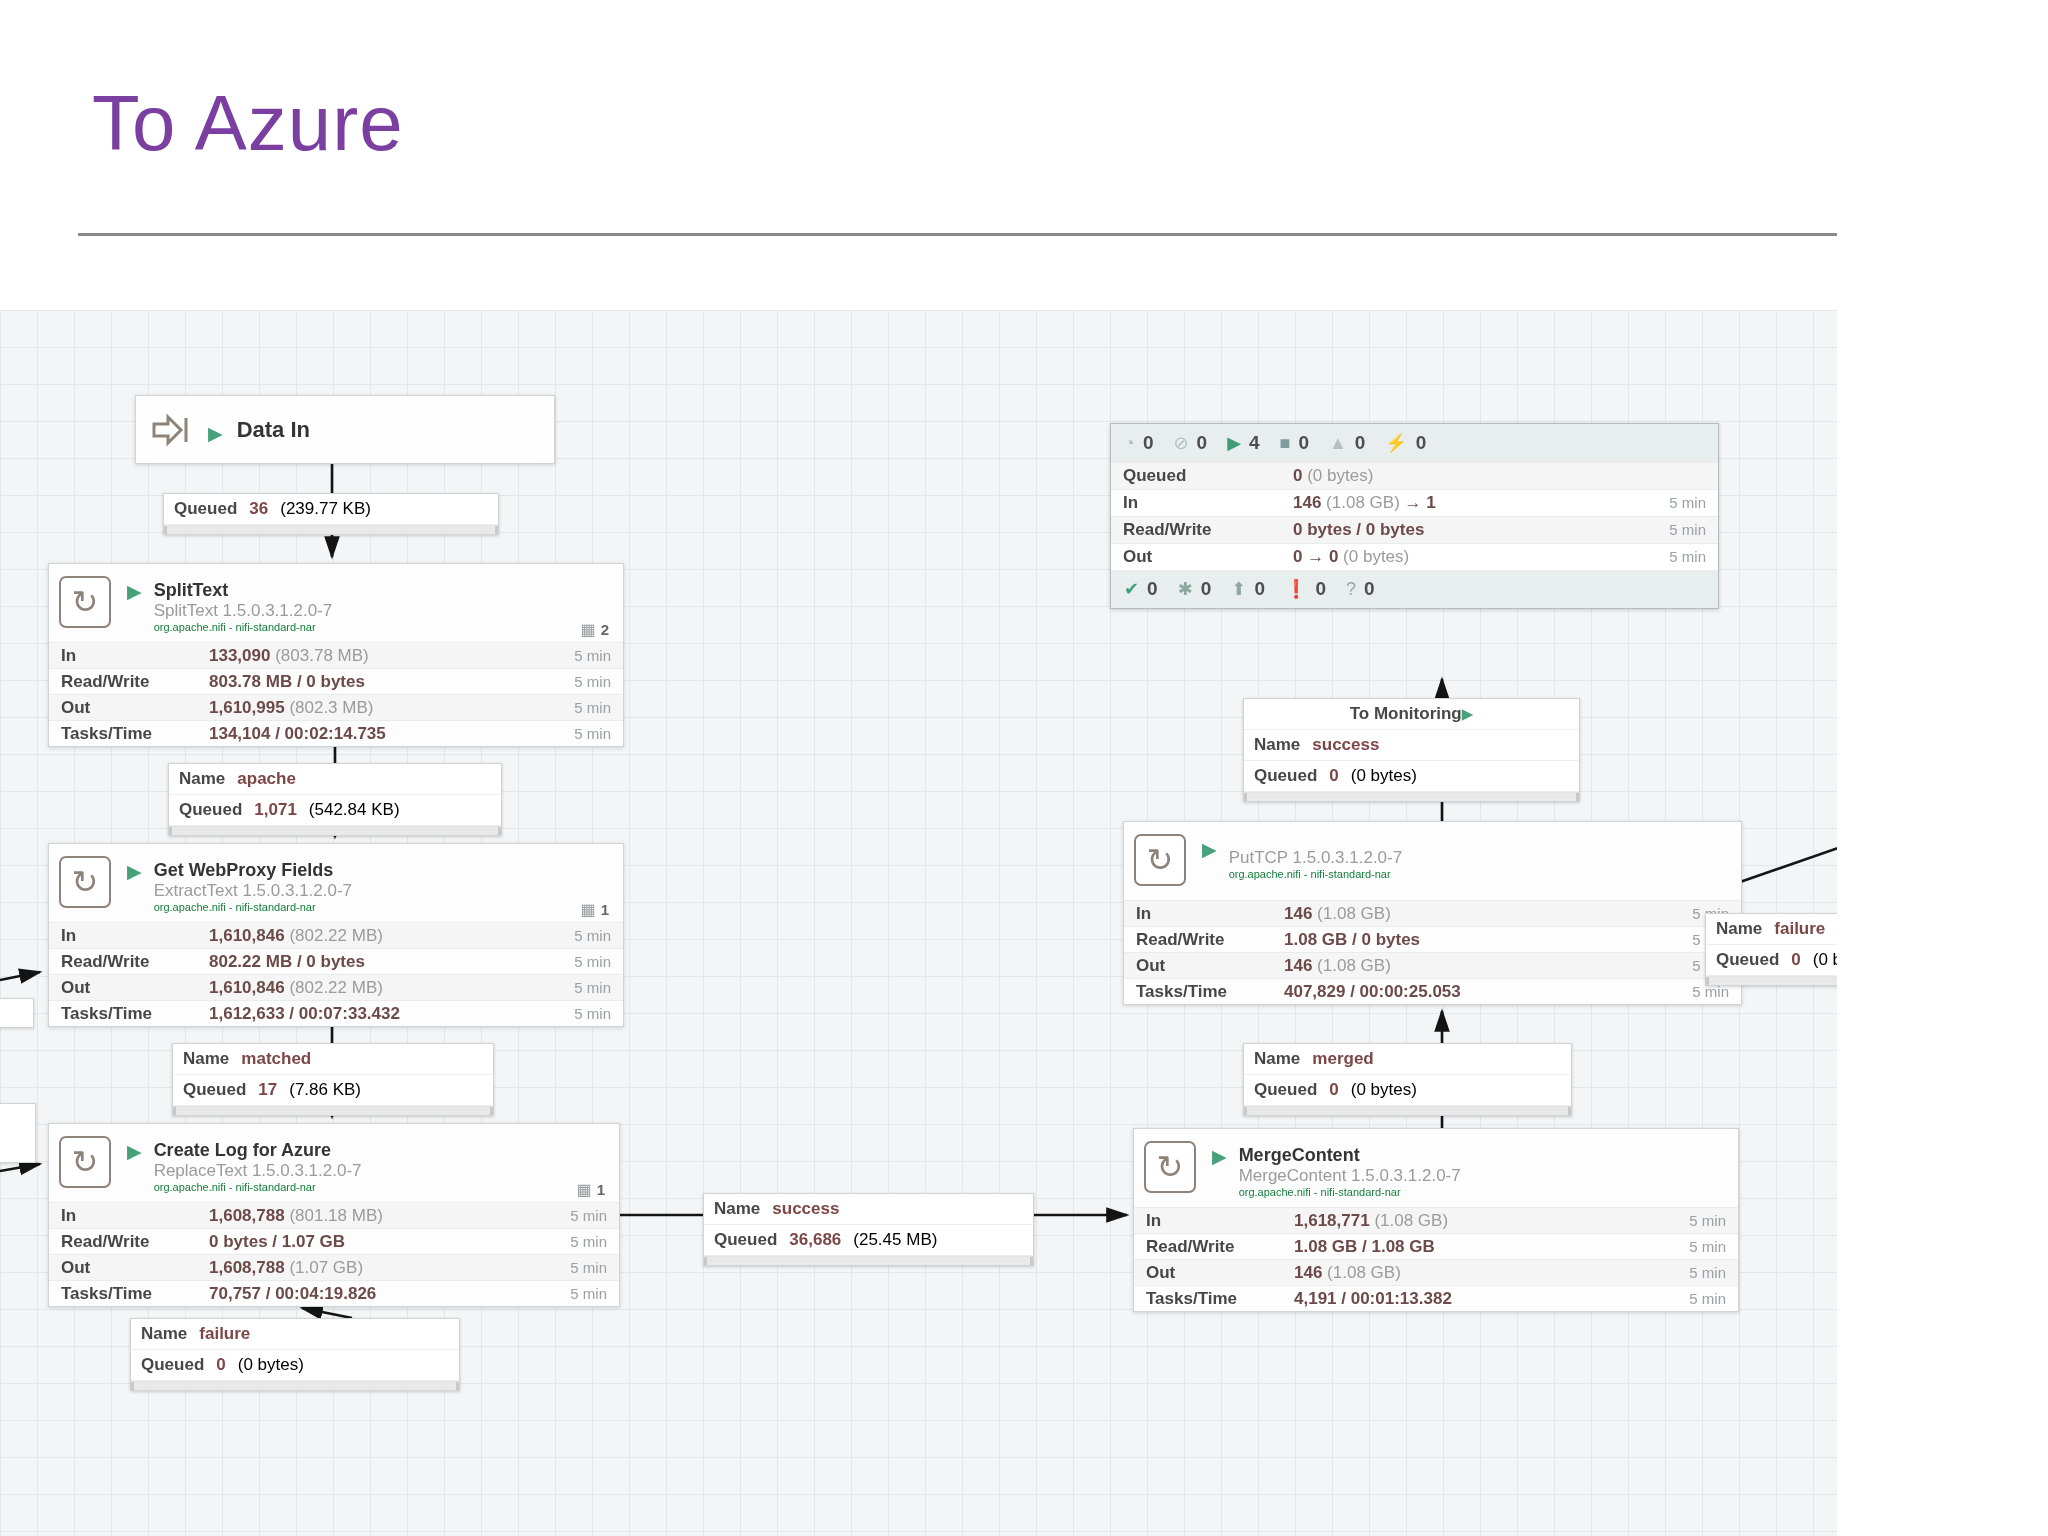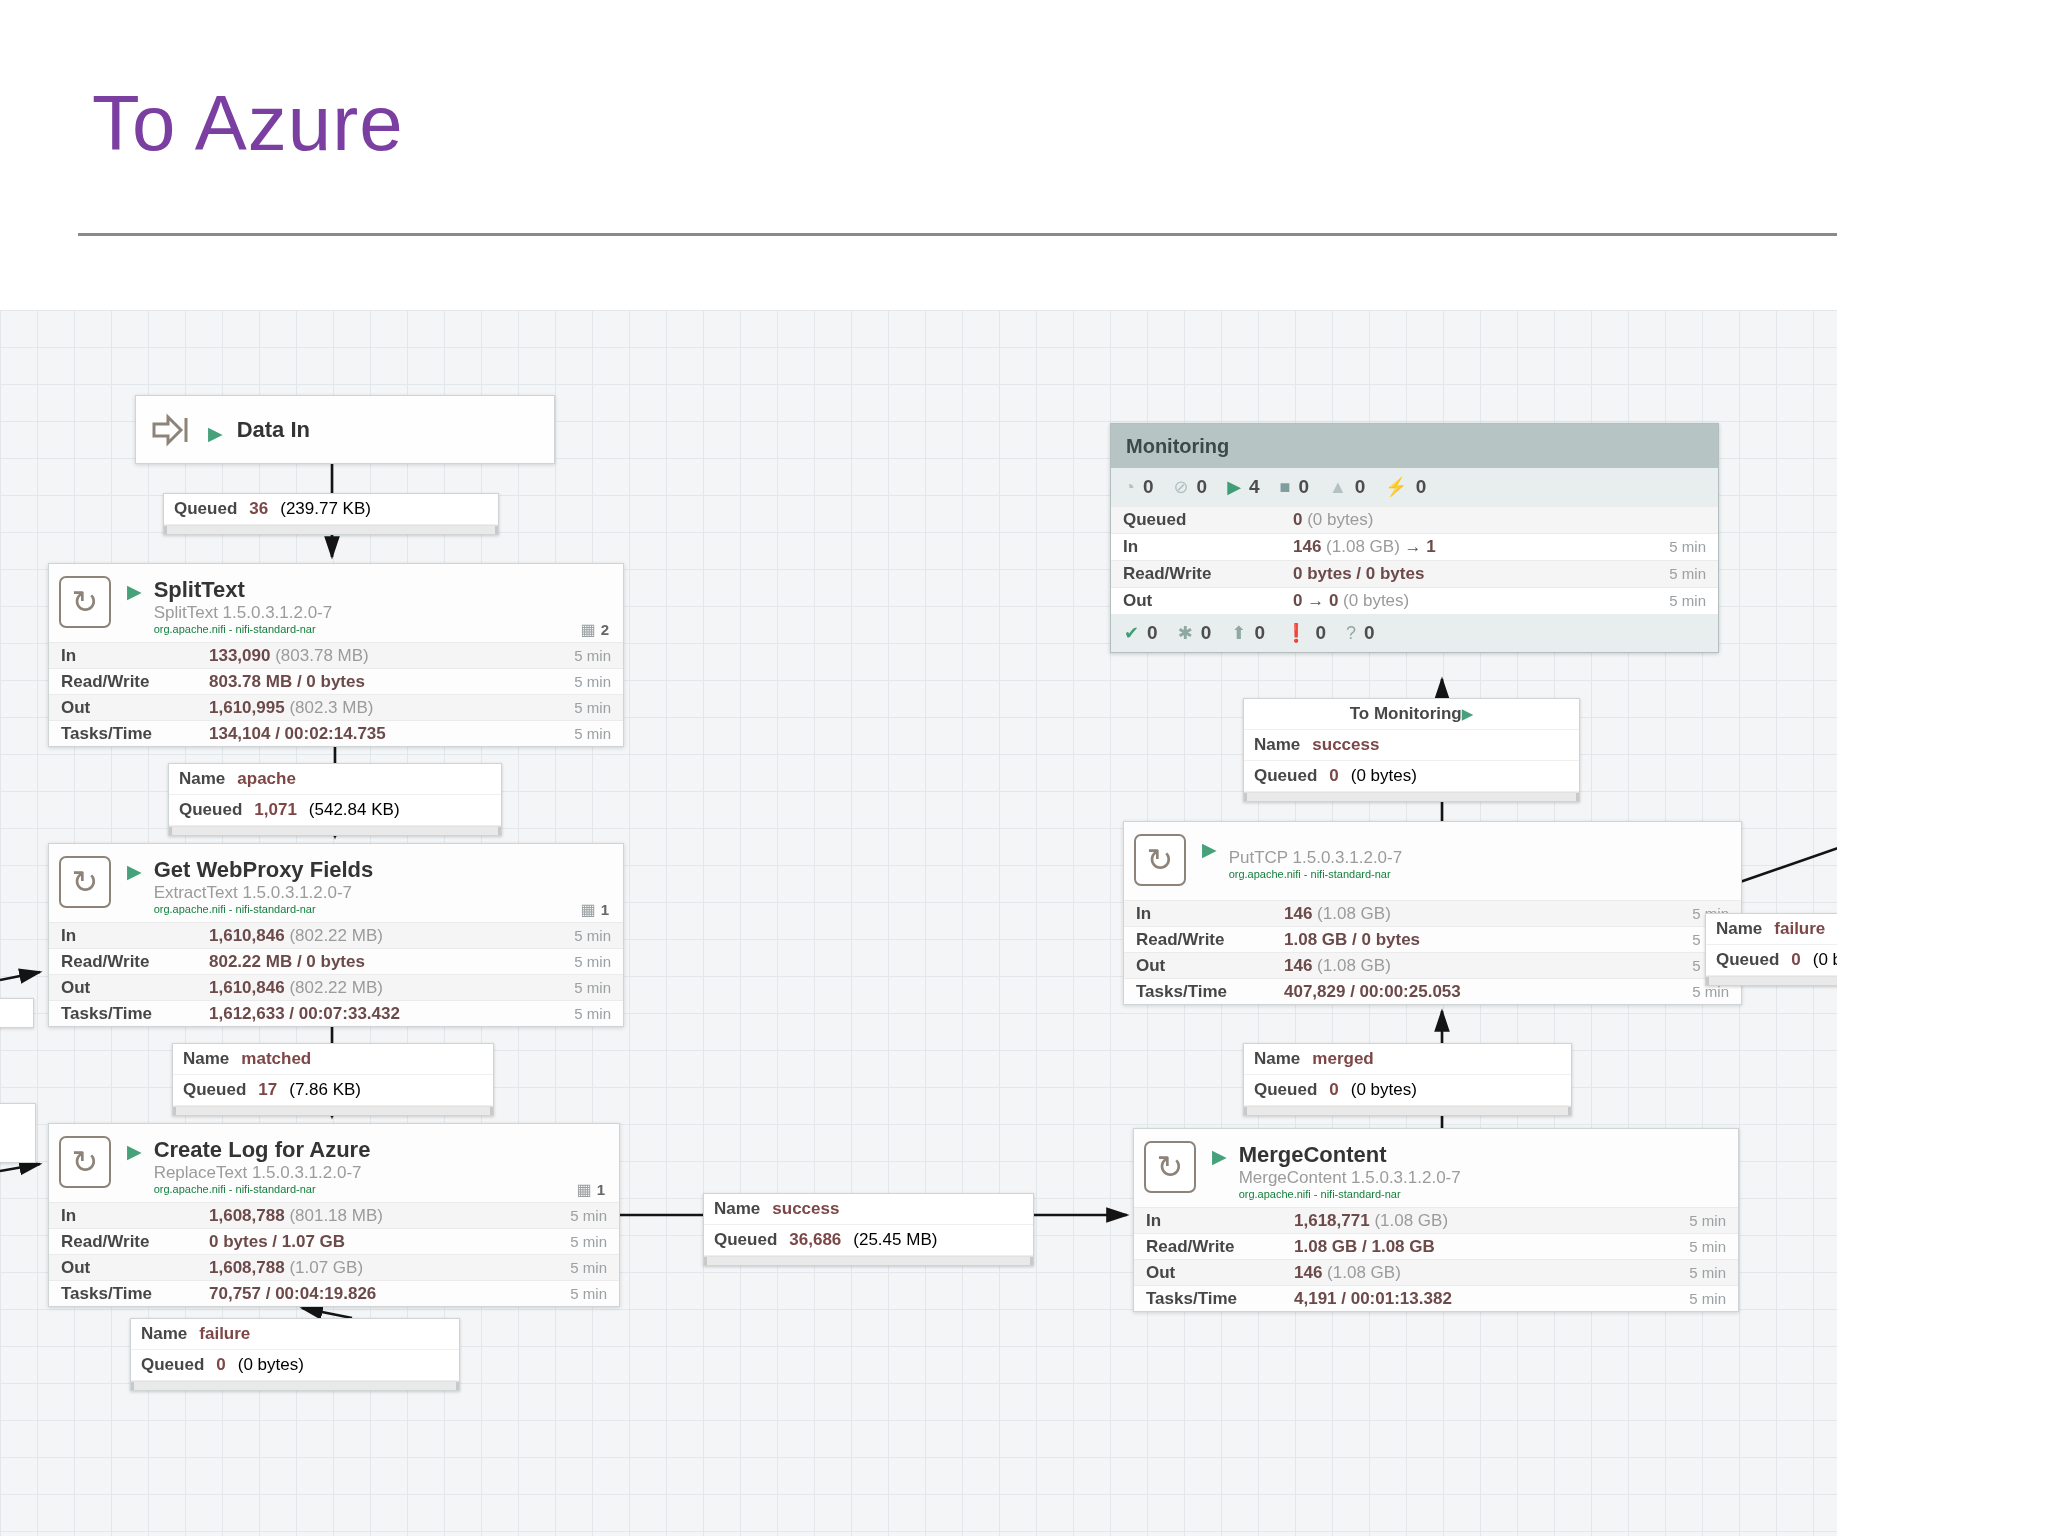--- a/index.html
+++ b/index.html
@@ -19,21 +19,21 @@
 
   
   .proc{position:absolute;background:#fdfdfd;border:1px solid #cfd4d6;z-index:2;
         box-shadow:0 1px 4px rgba(0,0,0,.15);}
   .proc-head{display:flex;height:78px;padding:8px 12px 2px 10px;box-sizing:border-box;}
   .proc-icon{width:48px;height:48px;border:2px solid #8d8379;border-radius:7px;flex:0 0 auto;
              display:flex;align-items:center;justify-content:center;font-size:32px;
              color:#8d8379;margin-top:4px;background:#fff;}
   .play{color:#47a17a;font-size:19px;margin:8px 12px 0 16px;flex:0 0 auto;}
   .proc-titles{flex:1;display:flex;flex-direction:column;justify-content:center;min-width:0;}
-  .proc-name{font-size:22px;font-weight:700;color:#343434;}
+  .proc-name{font-size:18px;font-weight:700;color:#343434;}
   .proc-name:empty{display:none;}
   .proc-type{font-size:17px;color:#9b9b9b;}
   .proc-bundle{font-size:11px;color:#15803d;}
   .proc-badge{position:absolute;right:14px;top:56px;font-size:15px;font-weight:700;color:#666;
               display:flex;gap:5px;align-items:center;}
   .proc-badge:empty{display:none;}
   .badge-icon{color:#9aa0a3;font-size:16px;font-weight:400;}
   .stat-row{display:flex;height:25px;line-height:25px;border-top:1px solid #ebebeb;
             font-size:17px;padding:0 12px;}
   .stat-row.shade{background:#f5f5f5;}
@@ -289,21 +289,20 @@
         </div>
       <div class="conn-row">
           <span class="conn-label">Queued</span>
           <span class="conn-value">36,686</span>
           <span class="conn-paren">(25.45 MB)</span>
         </div>
       <div class="conn-strip"></div>
     </div>
 
     <div class="group" style="left:1110px;top:113px;width:607px;">
-      <div class="group-head">Monitoring</div>
       <div class="group-bar">
         <span class="gb-icon c-muted">◔</span>
           <span class="gb-n">0</span>
         <span class="gb-icon c-muted">⊘</span>
           <span class="gb-n">0</span>
         <span class="gb-icon c-run">▶</span>
           <span class="gb-n">4</span>
         <span class="gb-icon c-stop">■</span>
           <span class="gb-n">0</span>
         <span class="gb-icon c-muted">▲</span>

